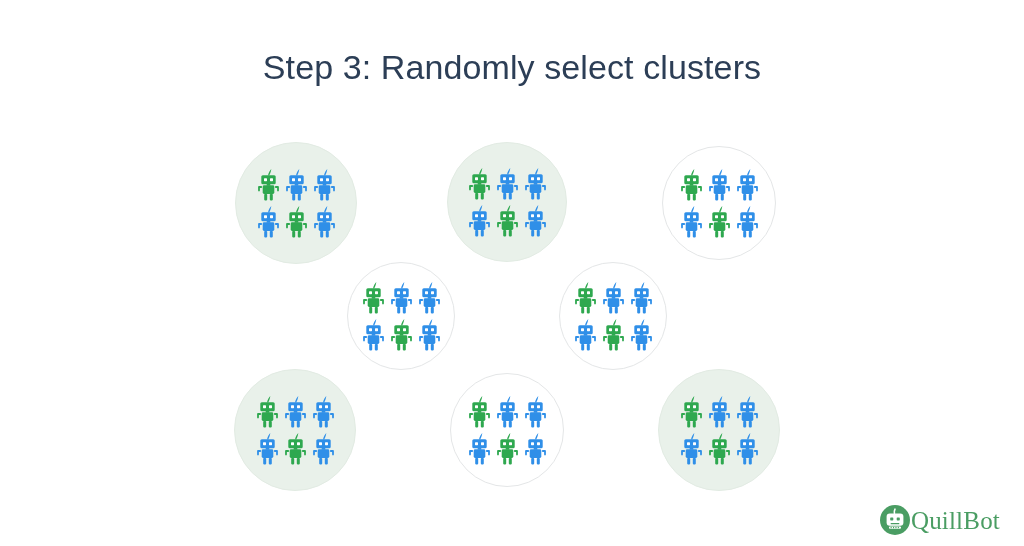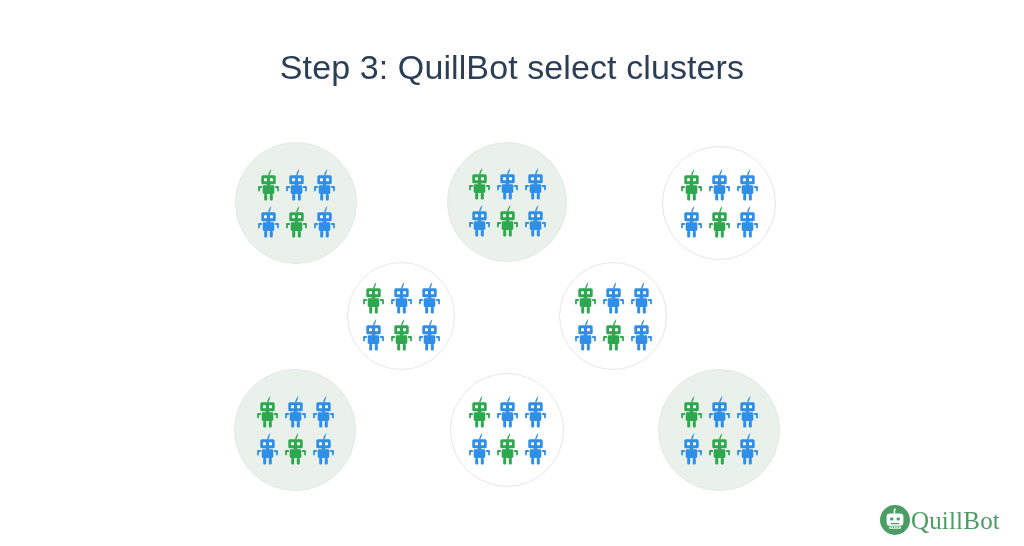--- a/index.html
+++ b/index.html
@@ -95,21 +95,21 @@
     font-family: "Liberation Serif", serif;
     letter-spacing: 0.2px;
     line-height: 1;
   }
 </style>
 </head>
 <body>
 
 <div id="slide">
 
-  <div id="slide-title">Step 3: QuillBot select clusters</div>
+  <div id="slide-title">Step 3: Randomly select clusters</div>
 
   <div id="clusters-area">
       <div class="cluster selected" style="left: 235px; top: 142px; width: 122px; height: 122px;">
         <div class="robot-grid">
           <svg class="robot" width="23" height="33" viewBox="0 0 23 33">
             <path d="M11.0 7.4 C11.4 5.2 12.6 2.6 14.3 0.9 C13.9 3.6 13.0 5.8 12.2 7.6 Z" fill="#2ea84f"></path>
             <rect x="4.3" y="7.2" width="14.4" height="9" rx="1.5" fill="#2ea84f"></rect>
             <rect x="9.6" y="16" width="3.8" height="1.7" rx="0.5" fill="#2ea84f"></rect>
             <rect x="5.7" y="17.3" width="11.6" height="8.6" rx="1.4" fill="#2ea84f"></rect>
             <rect x="1.1" y="18" width="4" height="1.9" rx="0.9" fill="#2ea84f"></rect>

